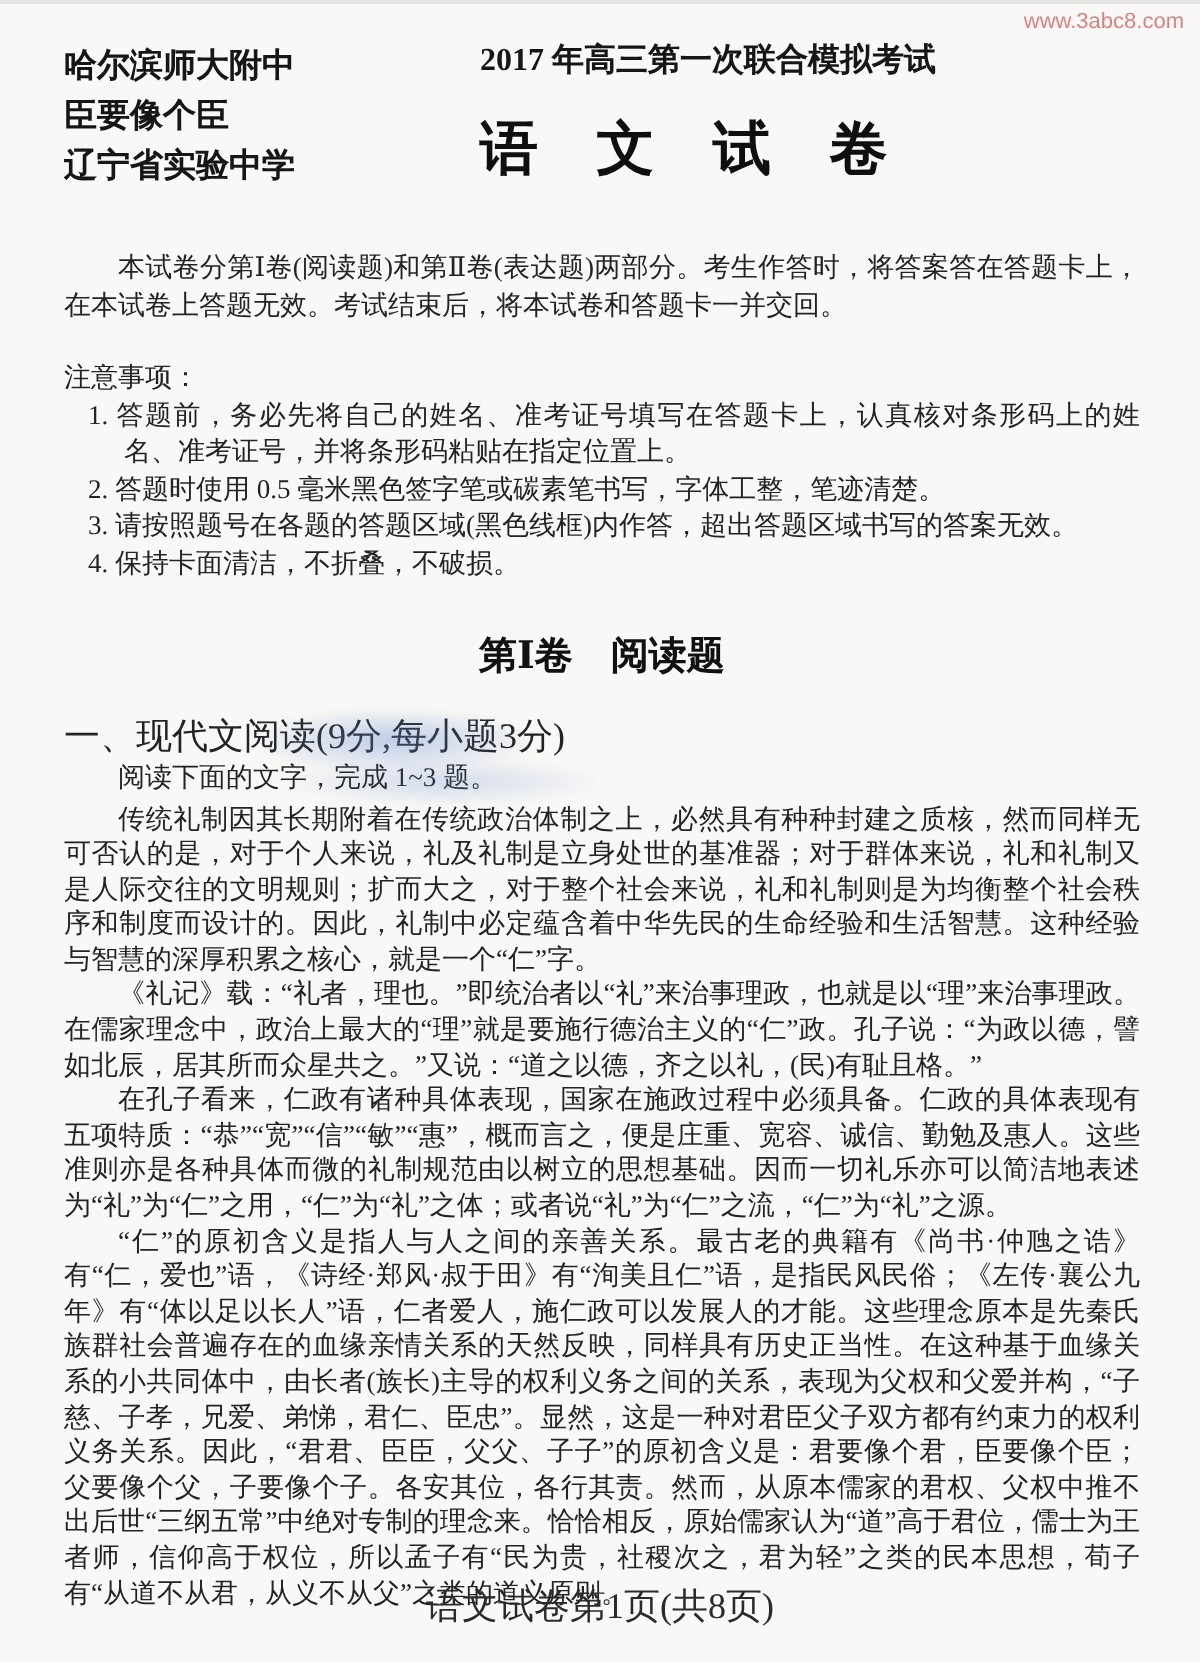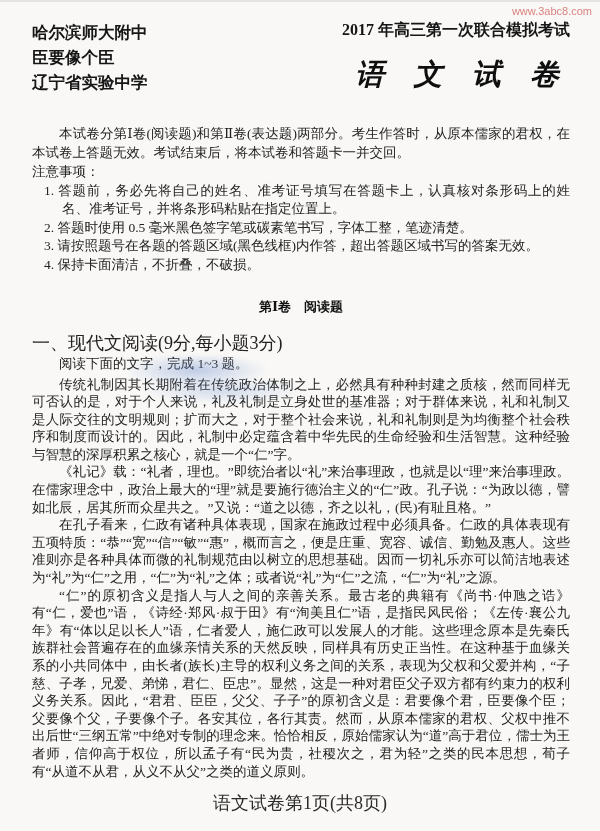--- a/index.html
+++ b/index.html
@@ -20,38 +20,38 @@
   .watermark-top{
     position:absolute;top:5px;right:8px;
     color:#d9827f;font-size:11px;
     font-family:"Liberation Sans","DejaVu Sans",sans-serif;
   }
   .header{display:flex;align-items:flex-start;margin-top:8px;}
   .schools{
     width:208px;
     font-weight:bold;font-size:16.5px;line-height:25px;color:#161616;
   }
-  .titles{flex:1;text-align:right;}
+  .titles{flex:1;text-align:left;}
   .exam-title{font-weight:bold;font-size:16px;color:#161616;}
   .subject-title{
     font-weight:bold;font-size:29px;letter-spacing:11px;
-    margin-top:14px;color:#0f0f0f;font-style:italic;
+    margin-top:14px;color:#0f0f0f;
   }
   .instructions{margin-top:30px;font-size:13.5px;line-height:18.5px;}
   p{margin:0;}
   .indent{text-indent:2em;}
   .body-text{font-size:13.5px;line-height:18.5px;text-align:justify;}
-  .notice-label{margin-top:1px;}
+  .notice-label{margin-top:18px;}
   .notice-item{
     margin-left:12px;padding-left:18px;text-indent:-18px;
     font-size:13.5px;line-height:18.5px;text-align:justify;
   }
   .volume-heading{
     margin:24px 0 18px 0;text-align:center;
-    font-size:13px;font-weight:bold;color:#111;
+    font-size:19px;font-weight:bold;color:#111;
   }
   .part-heading{font-weight:normal;font-size:18px;line-height:19px;}
   .prompt{margin-top:2px;}
   .passage{margin-top:2px;}
   .passage p{
     text-indent:2em;text-align:justify;
     font-size:13.5px;line-height:17.6px;
   }
   .blue-watermark{
     position:absolute;left:128px;top:352px;width:170px;height:52px;
@@ -79,21 +79,21 @@
       <div>臣要像个臣</div>
       <div>辽宁省实验中学</div>
     </div>
     <div class="titles">
       <div class="exam-title">2017 年高三第一次联合模拟考试</div>
       <div class="subject-title">语 文 试 卷</div>
     </div>
   </header>
 
   <section class="instructions">
-    <p class="indent body-text">本试卷分第Ⅰ卷(阅读题)和第Ⅱ卷(表达题)两部分。考生作答时，从原本儒家的君权，在本试卷上答题无效。考试结束后，将本试卷和答题卡一并交回。</p>
+    <p class="indent body-text">本试卷分第Ⅰ卷(阅读题)和第Ⅱ卷(表达题)两部分。考生作答时，将答案答在答题卡上，在本试卷上答题无效。考试结束后，将本试卷和答题卡一并交回。</p>
     <p class="notice-label body-text">注意事项：</p>
     <div class="notice-item">1. 答题前，务必先将自己的姓名、准考证号填写在答题卡上，认真核对条形码上的姓名、准考证号，并将条形码粘贴在指定位置上。</div>
     <div class="notice-item">2. 答题时使用 0.5 毫米黑色签字笔或碳素笔书写，字体工整，笔迹清楚。</div>
     <div class="notice-item">3. 请按照题号在各题的答题区域(黑色线框)内作答，超出答题区域书写的答案无效。</div>
     <div class="notice-item">4. 保持卡面清洁，不折叠，不破损。</div>
   </section>
 
   <h2 class="volume-heading">第Ⅰ卷　阅读题</h2>
 
   <div class="part-heading">一、现代文阅读(9分,每小题3分)</div>

